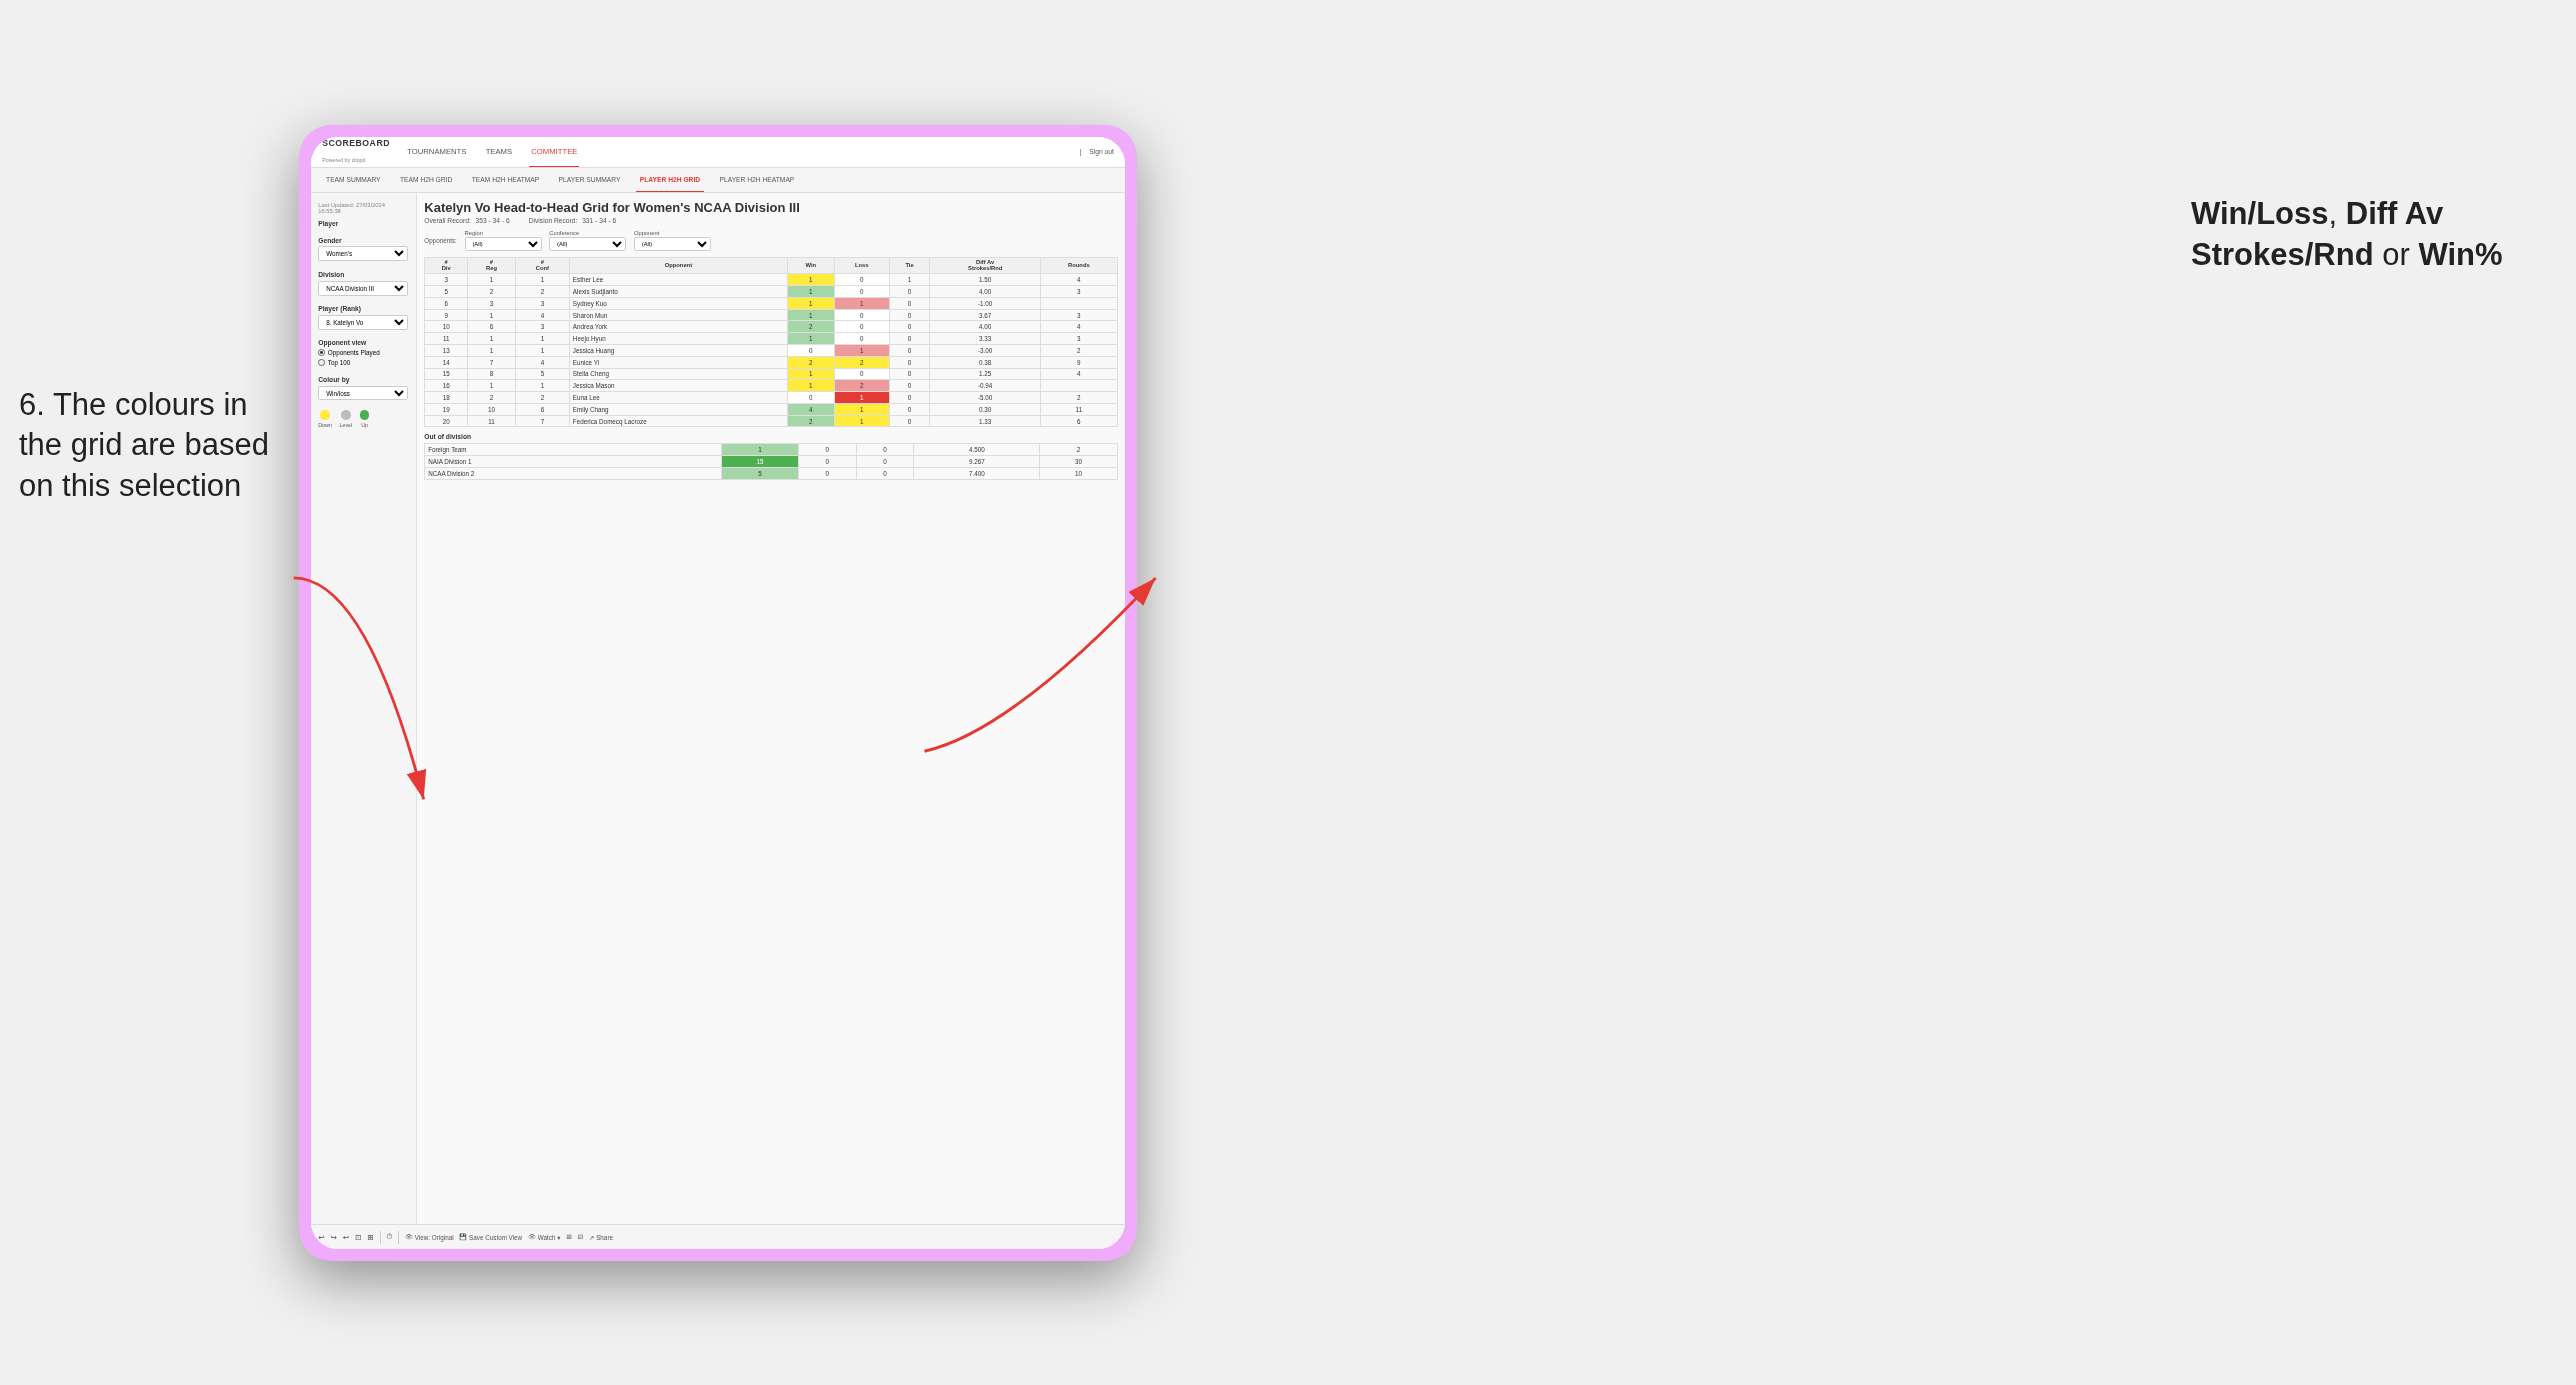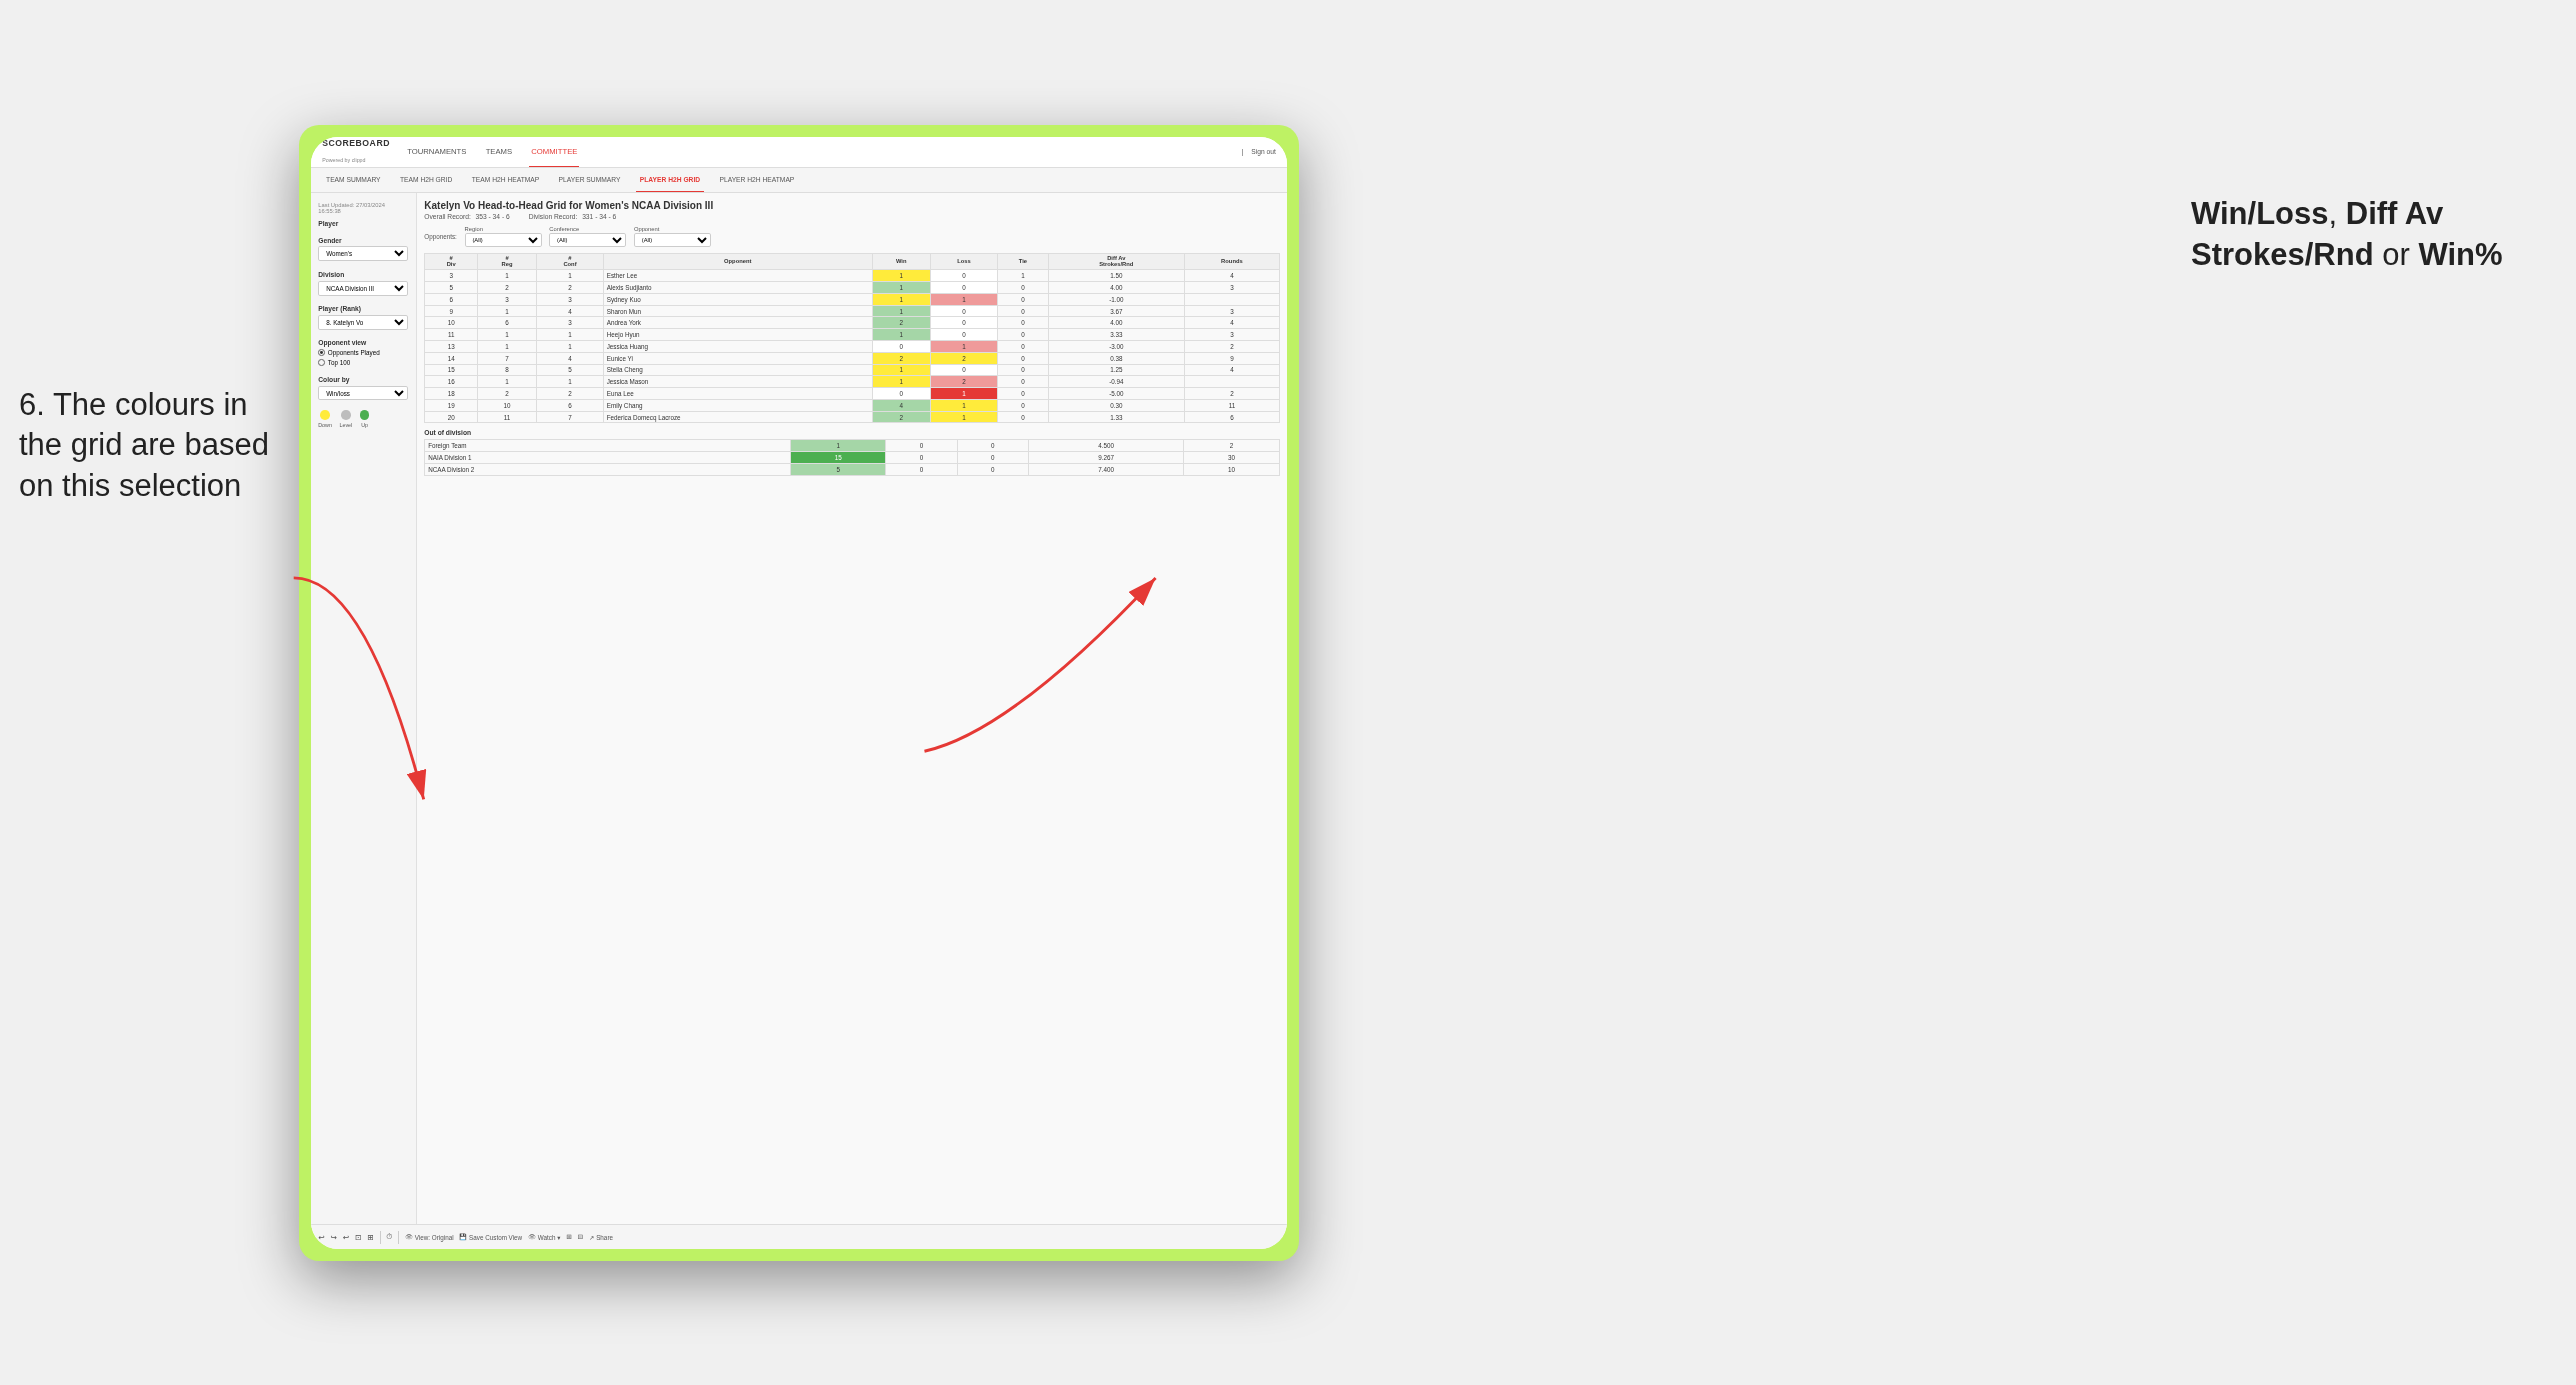--- a/index.html
+++ b/index.html
@@ -10,24 +10,24 @@
       height: 1386px;
       position: relative;
       overflow: hidden;
     }
 
     
     .tablet-frame {
       position: absolute;
       left: 299px;
       top: 125px;
-      width: 1000px;
+      width: 838px;
       height: 1136px;
-      background: #bef264;
-      border-radius: 20px;
+      background: #f0abfc;
+      border-radius: 32px;
       box-shadow: 0 19px 58px rgba(0,0,0,0.4);
     }
 
     .tablet-screen {
       position: absolute;
       left: 11.6px;
       top: 11.6px;
       right: 11.6px;
       bottom: 11.6px;
       background: #fff;
@@ -209,21 +209,21 @@
     }
 
     
     .right-content {
       flex: 1;
       padding: 7.7px;
       overflow: auto;
     }
 
     .grid-title {
-      font-size: 10px;
+      font-size: 13px;
       font-weight: bold;
       color: #333;
       margin-bottom: 1.9px;
     }
 
     .grid-record {
       font-size: 6.7px;
       color: #555;
       margin-bottom: 5.8px;
       display: flex;

